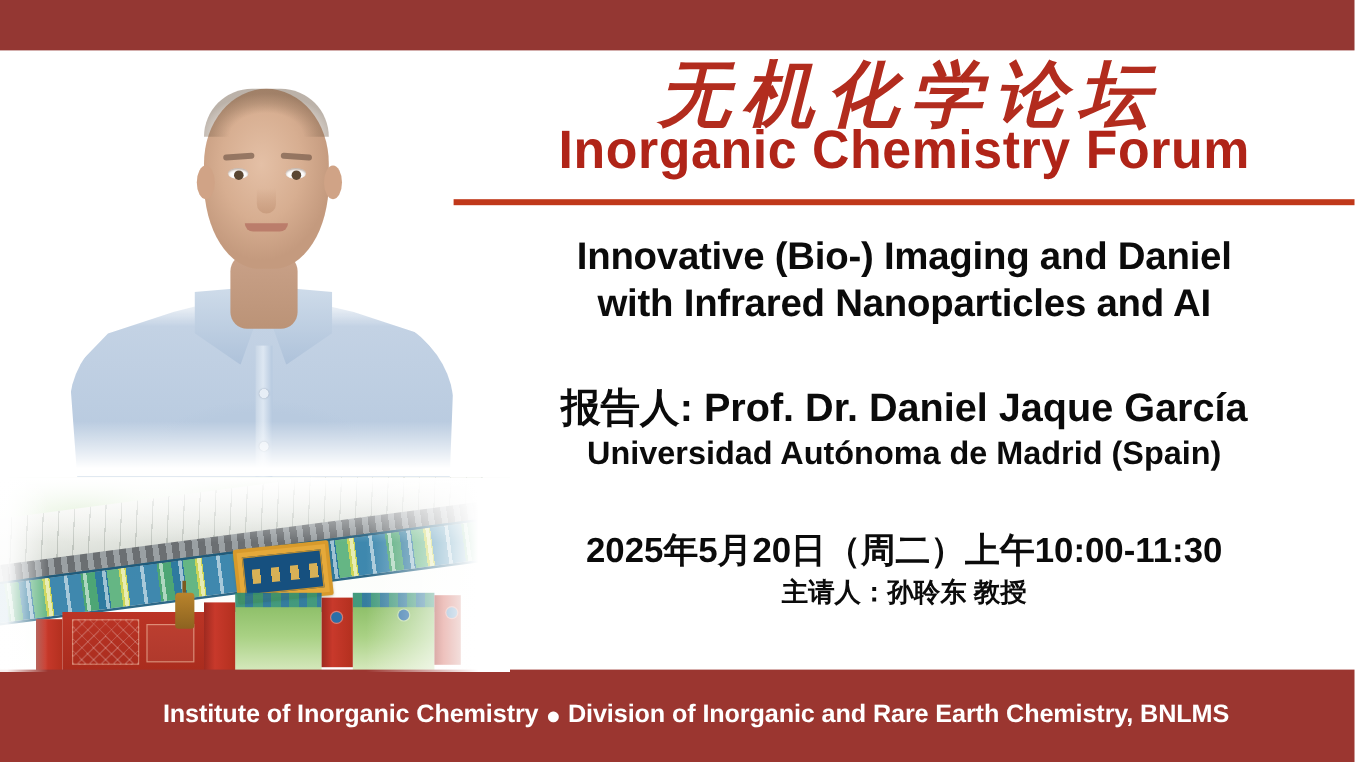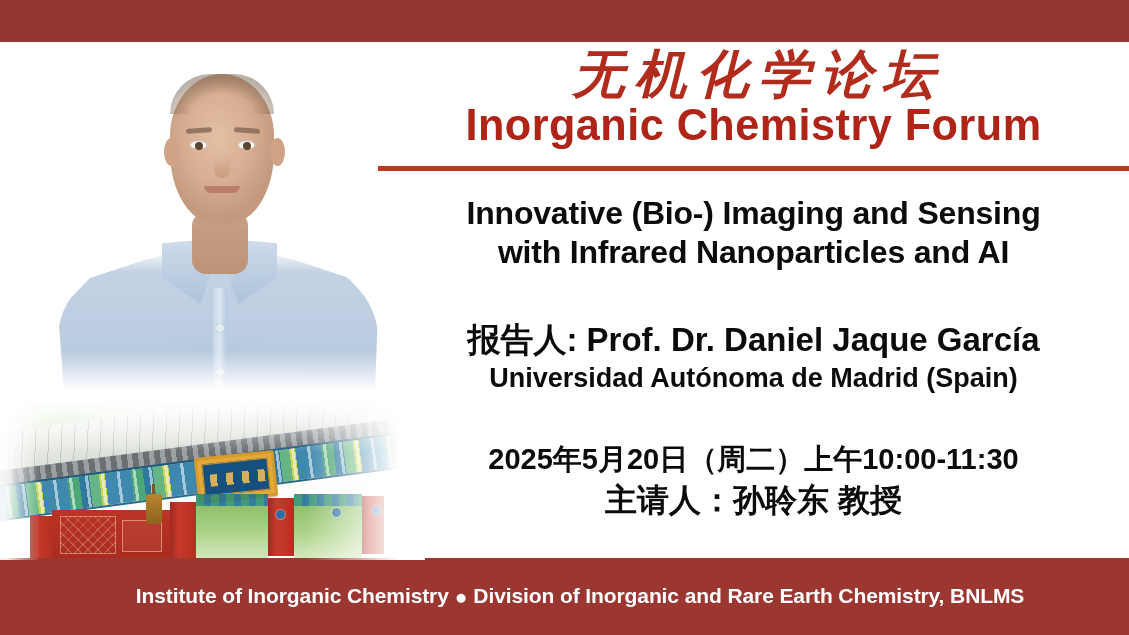--- a/index.html
+++ b/index.html
@@ -405,21 +405,21 @@
     height: 516px;
   }
 
   .title-cn {
     position: absolute;
     left: 0; top: 4px;
     width: 751px;
     text-align: center;
     color: #b22c1e;
     font-family: "Liberation Serif", "DejaVu Serif", serif;
-    font-size: 52px;
+    font-size: 60px;
     font-weight: 700;
     font-style: italic;
     letter-spacing: 10px;
     line-height: 1.1;
     text-indent: 10px;
     white-space: nowrap;
   }
   .title-en {
     position: absolute;
     left: 0; top: 58px;
@@ -483,21 +483,21 @@
     left: 18px; top: 382px;
     width: 715px;
     text-align: center;
     color: #0b0b0b;
     font-family: "Liberation Sans Narrow", "Liberation Sans", "DejaVu Sans", sans-serif;
     font-weight: 700;
     margin-top: 16px;
   }
   .log-date { font-size: 29px; line-height: 1.34; white-space: nowrap; }
   .log-venue { font-size: 29px; line-height: 1.34; white-space: nowrap; }
-  .log-host { font-size: 32px; line-height: 1.34; white-space: nowrap; }
+  .log-host { font-size: 22px; line-height: 1.34; white-space: nowrap; }
 </style>
 </head>
 <body>
 
 <div class="poster">
 
   <div class="band-top"></div>
 
   <div class="portrait">
     <div class="p-shirt"></div>
@@ -555,21 +555,21 @@
 
   <div class="right-col">
 
     <div class="title-cn">无机化学论坛</div>
 
     <div class="title-en">Inorganic Chemistry Forum</div>
 
     <div class="rule"></div>
 
     <div class="talk-title">
-      <div>Innovative (Bio-) Imaging and Sensing</div>
+      <div>Innovative (Bio-) Imaging and Daniel</div>
       <div>with Infrared Nanoparticles and AI</div>
     </div>
 
     <div class="speaker">
       <div class="speaker-name">报告人: Prof. Dr. Daniel Jaque García</div>
       <div class="speaker-affil">Universidad Autónoma de Madrid (Spain)</div>
     </div>
 
     <div class="logistics">
       <div class="log-date">2025年5月20日（周二）上午10:00-11:30</div>

